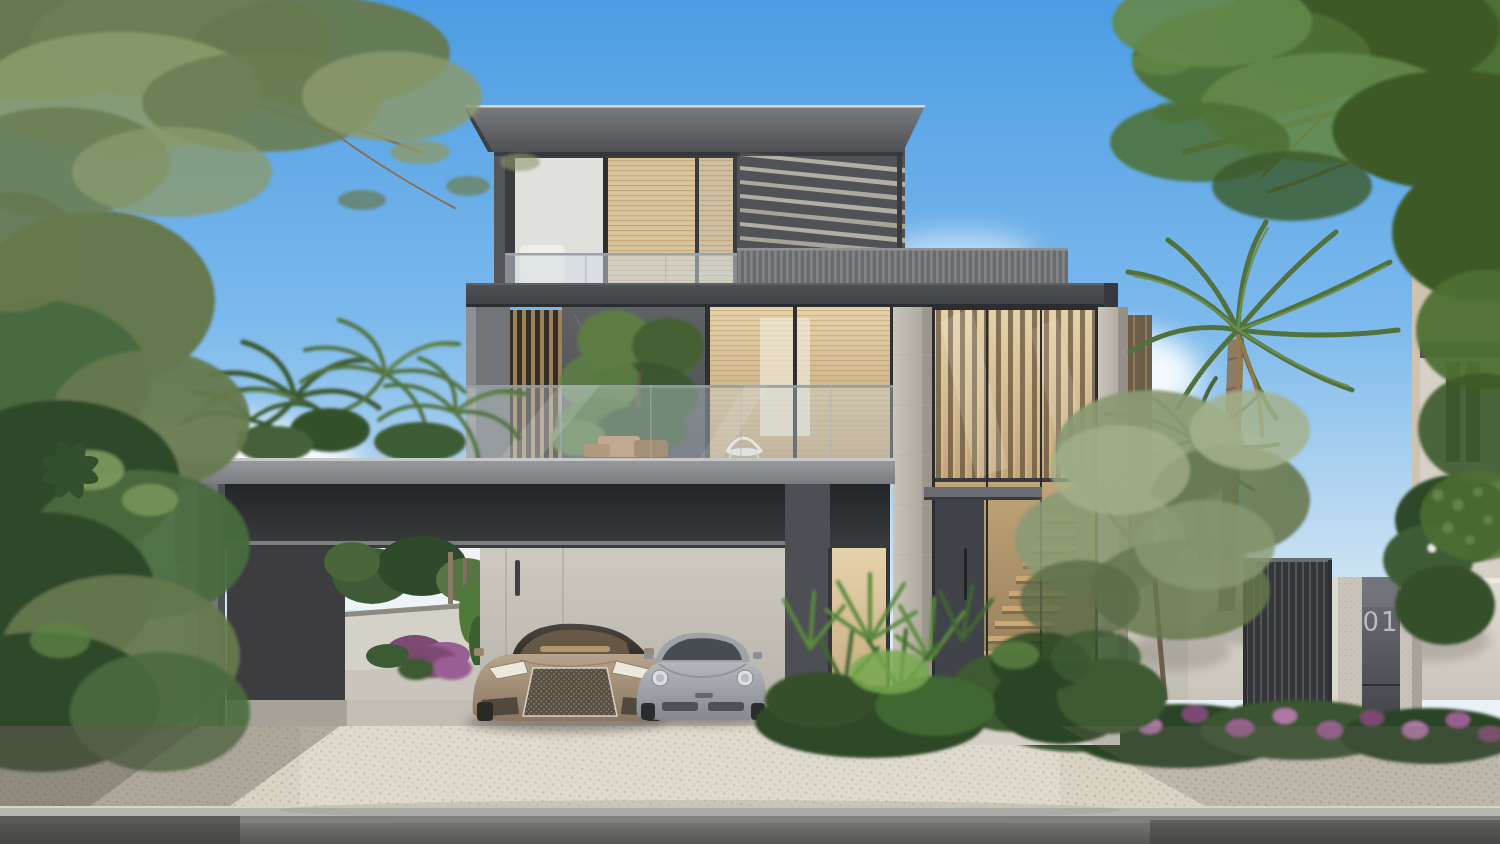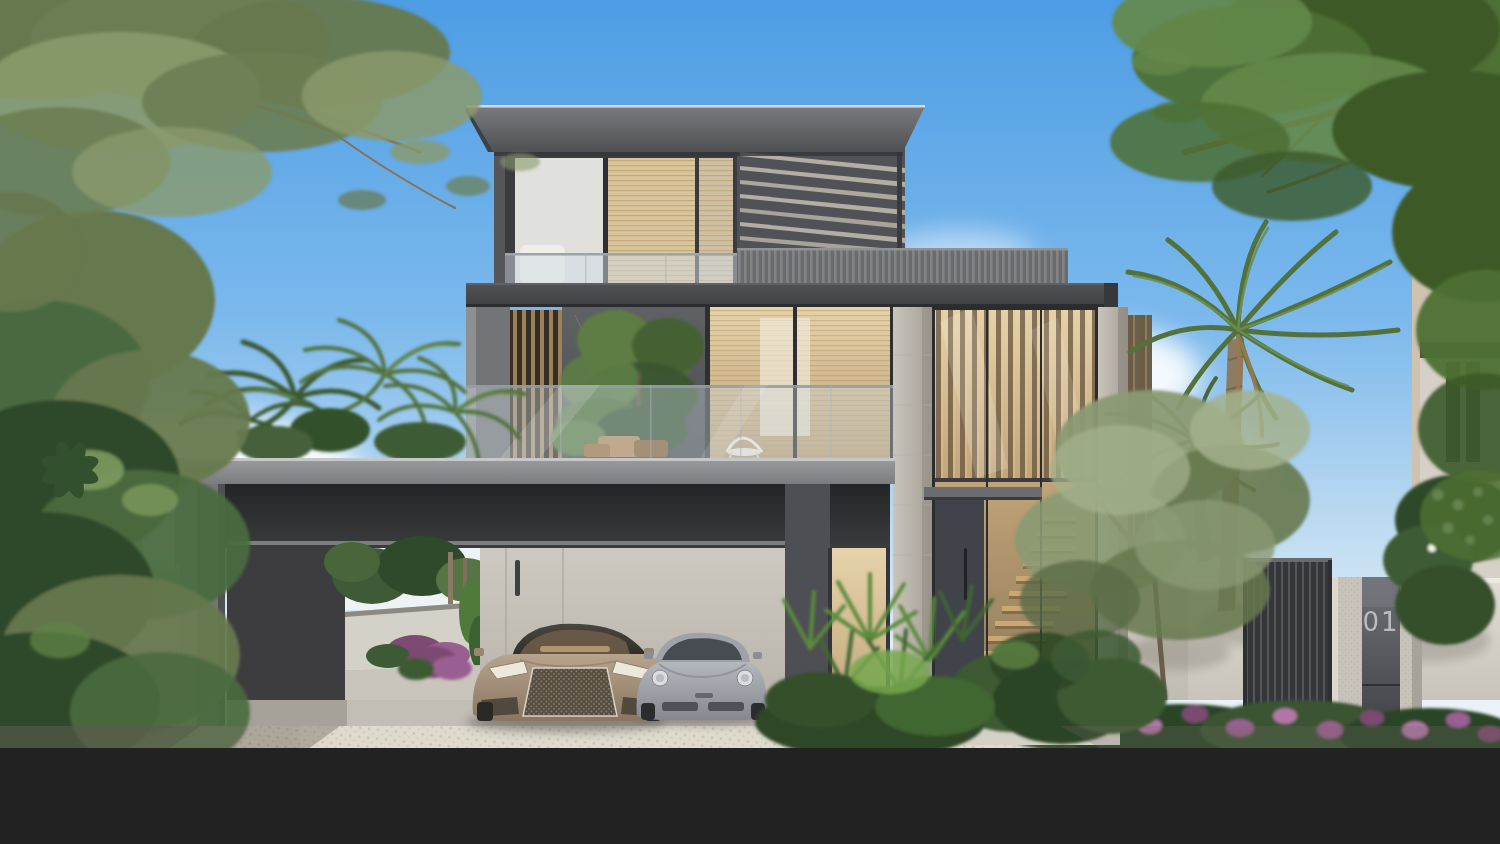--- a/index.html
+++ b/index.html
@@ -1,16 +1,16 @@
 <!DOCTYPE html>
 <html style="--skyTop: #4d9de4; --skyMid: #7cb9ec; --skyLow: #bcdaf1; --horizon: #e9f2f8; --cloud: #ffffff; --roofTop: #7a7b7f; --roofBot: #4f5054; --fasciaTop: #515256; --fasciaBot: #3f4043; --slabTop: #9b9c9e; --slabBot: #7b7c80; --concreteLit: #a6a7a9; --concreteMid: #75767a; --concreteDark: #4e4f54; --ribLight: #828386; --ribDark: #6a6b6d; --glassCool: #cfdce5; --warmHigh: #e6d3ab; --warmLow: #bc9f74; --bronze: #6d5940; --bronzeHi: #e3c892; --blind: #b3925f; --marbleHi: #5f6164; --marbleLo: #4b4d50; --stoneHi: #cac5ba; --stoneLo: #a5a096; --wallIntHi: #cdc9c1; --wallIntLo: #b4b0a7; --beamDark: #242527; --beamDark2: #3a3b3c; --compoundHi: #e0dcd4; --compoundLo: #c8c4bb; --wallLight: #d8d4cb; --green1: #4e7034; --green2: #3c5a28; --green3: #648849; --olive1: #8a9a72; --olive2: #66784e; --oliveDark: #2e4829; --palm1: #51713d; --palm2: #3a5830; --palmLight: #6d8f4e; --trunk: #8d7c64; --branch: #7d6248; --purple: #9a5f92; --purpleHi: #b077a6; --purpleLo: #7c4a72; --cobbleBase: #d9d3c5; --cobbleDot: #b3ac9c; --curb: #b8b6b1; --roadHi: #7e7e7c; --roadLo: #565654; --champHi: #b7a48d; --champLo: #8a7660; --silverHi: #b4b7bc; --silverLo: #85888e; --cabHi: #4a463f; --cabLo: #2f2c28; --gateDark: #35363a; --metalHi: #6e7076; --metalLo: #3e4045; --number: #b9bcc0; --stepWood: #caa873; --stepShadow: #7a6040; --doorDark: #41434a; --shadow: #6f6a60; --pathLight: #d5d1c8;"><head>
 <meta charset="utf-8">
 <style>
   html,body{margin:0;padding:0;background:#222;}
-  .stage{width:1500px;height:748px;position:relative;overflow:hidden;font-family:"DejaVu Sans",sans-serif;}
+  .stage{width:1500px;height:844px;position:relative;overflow:hidden;font-family:"DejaVu Sans",sans-serif;}
   .stage svg{display:block;}
   text{font-family:"DejaVu Sans",sans-serif;}
 </style>
 </head>
 <body>
 
 <div class="stage">
 <svg width="1500" height="844" viewBox="0 0 1500 844" xmlns="http://www.w3.org/2000/svg">
 <defs>
   <linearGradient id="gSky" x1="0" y1="0" x2="0" y2="1">

